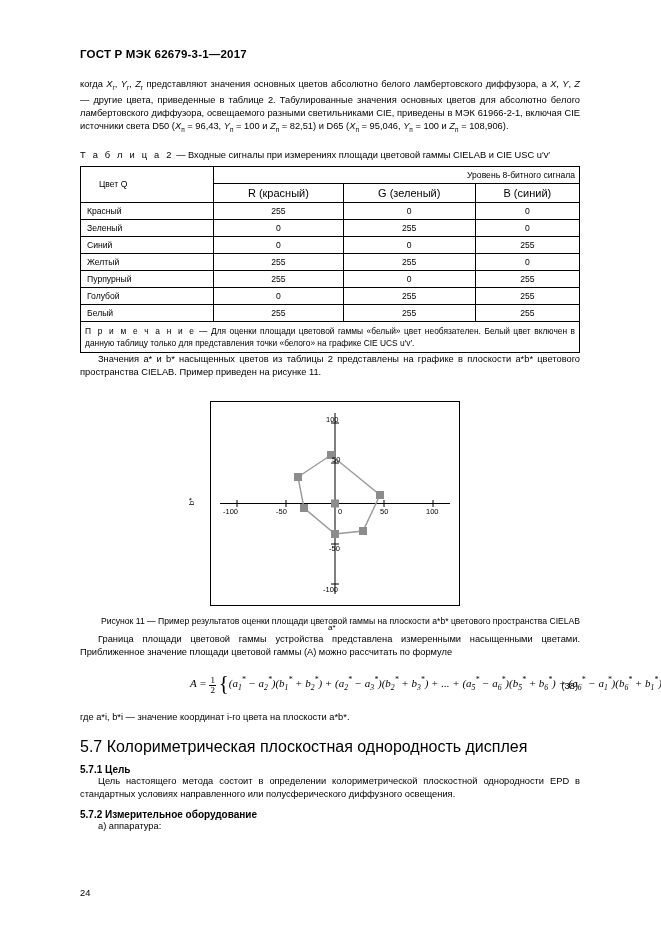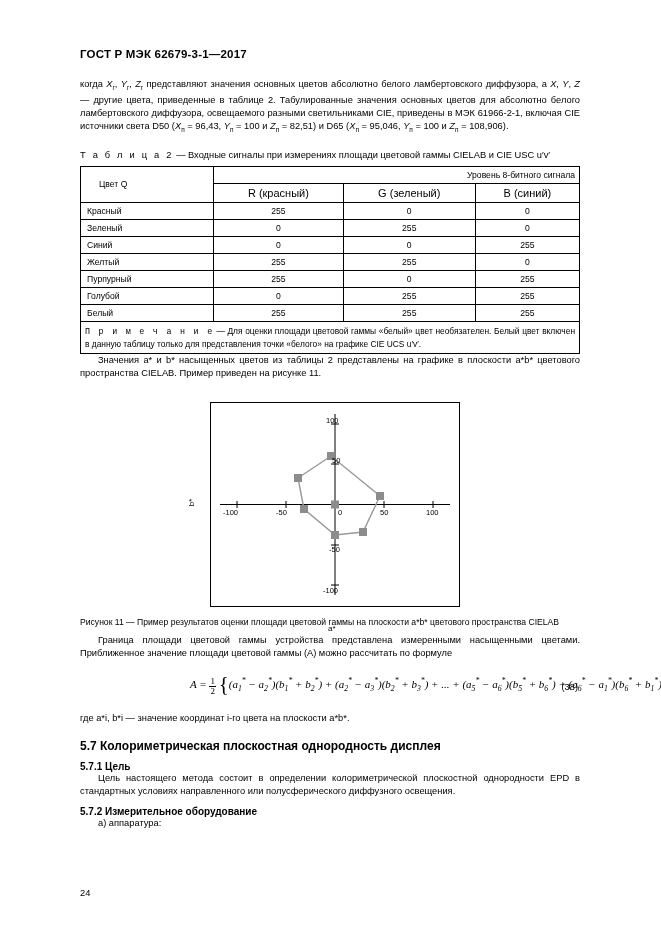--- a/index.html
+++ b/index.html
@@ -84,21 +84,20 @@
     text-align: center;
   }
   td.note {
     font-size: 8.4px;
     line-height: 12px;
     text-align: justify;
     padding: 5px 6px 6px 6px;
   }
   td.note .spaced {
     letter-spacing: 1.6px;
-    font-family: Liberation Mono, monospace;
   }
   .after-table {
     margin-top: 12px;
   }
   .fig-wrap {
     margin-top: 14px;
     position: relative;
     height: 240px;
   }
   .chart-box {
@@ -133,21 +132,21 @@
   .tick {
     position: absolute;
     font-size: 7.5px;
   }
   .fig-caption {
     position: absolute;
     left: 0;
     top: 222px;
     width: 500px;
     font-size: 8.6px;
-    text-align: left;
+    text-align: right;
     line-height: 12px;
   }
   .formula-row {
     margin-top: 10px;
     position: relative;
     height: 42px;
     font-size: 10px;
   }
   .formula-img {
     position: absolute;
@@ -177,22 +176,22 @@
     text-align: center;
     font-style: normal;
     font-size: 9px;
     line-height: 10px;
   }
   .frac .num {
     border-bottom: 1px solid #000;
     padding: 0 1px;
   }
   .sec-head {
-    font-size: 12px;
-    font-weight: bold;
+    font-size: 16px;
+    font-weight: normal;
     margin-top: 13px;
   }
   .sub-head {
     font-size: 10px;
     font-weight: bold;
     margin-top: 8px;
   }
   .page-num {
     position: absolute;
     left: 80px;

